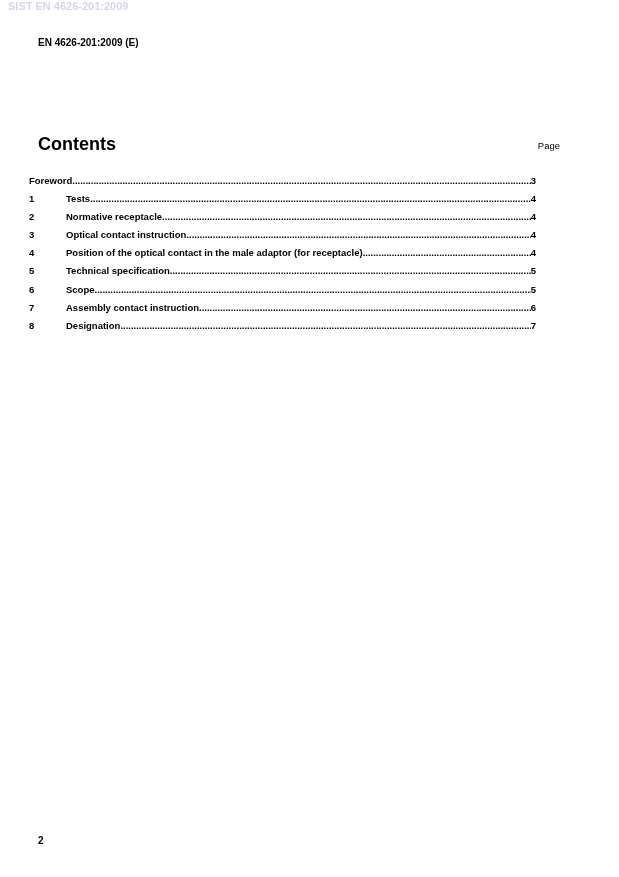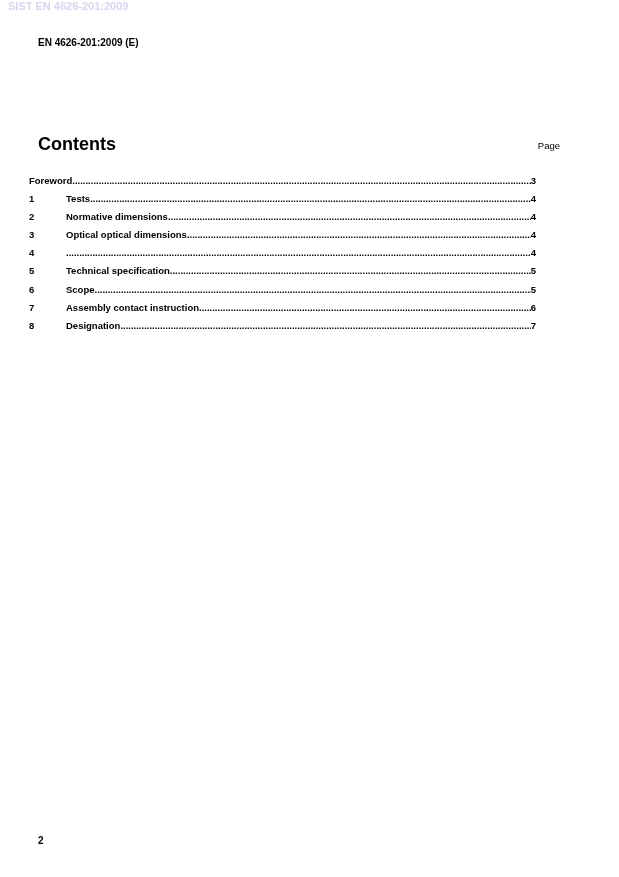--- a/index.html
+++ b/index.html
@@ -113,32 +113,33 @@
     <span class="toc-page">3</span>
   </div>
   <div class="toc-row">
     <span class="toc-num">1</span>
     <span class="toc-title">Tests </span>
     <span class="toc-leader"></span>
     <span class="toc-page">4</span>
   </div>
   <div class="toc-row">
     <span class="toc-num">2</span>
-    <span class="toc-title">Normative dimensions </span>
+    <span class="toc-title">Normative receptacle </span>
     <span class="toc-leader"></span>
     <span class="toc-page">4</span>
   </div>
   <div class="toc-row">
     <span class="toc-num">3</span>
-    <span class="toc-title">Optical optical dimensions</span>
+    <span class="toc-title">Optical contact instruction</span>
     <span class="toc-leader"></span>
     <span class="toc-page">4</span>
   </div>
   <div class="toc-row">
     <span class="toc-num">4</span>
+    <span class="toc-title">Position of the optical contact in the male adaptor (for receptacle) </span>
     <span class="toc-leader"></span>
     <span class="toc-page">4</span>
   </div>
   <div class="toc-row">
     <span class="toc-num">5</span>
     <span class="toc-title">Technical specification </span>
     <span class="toc-leader"></span>
     <span class="toc-page">5</span>
   </div>
   <div class="toc-row">

